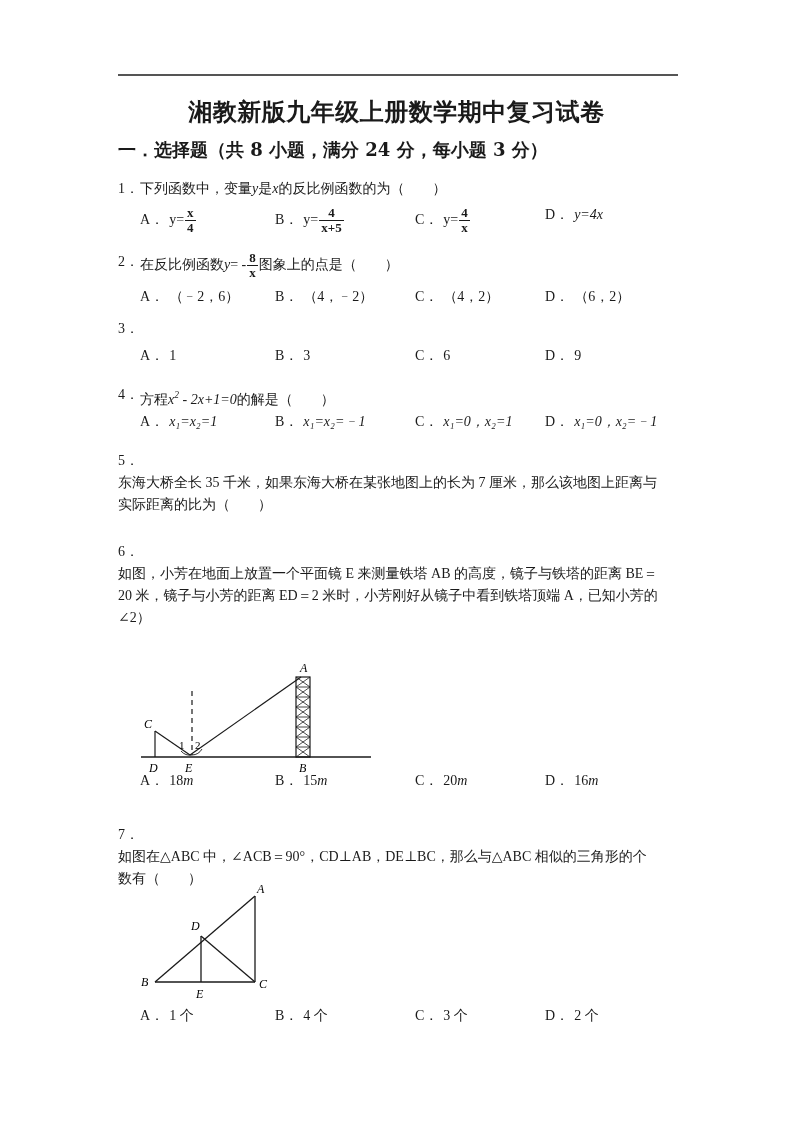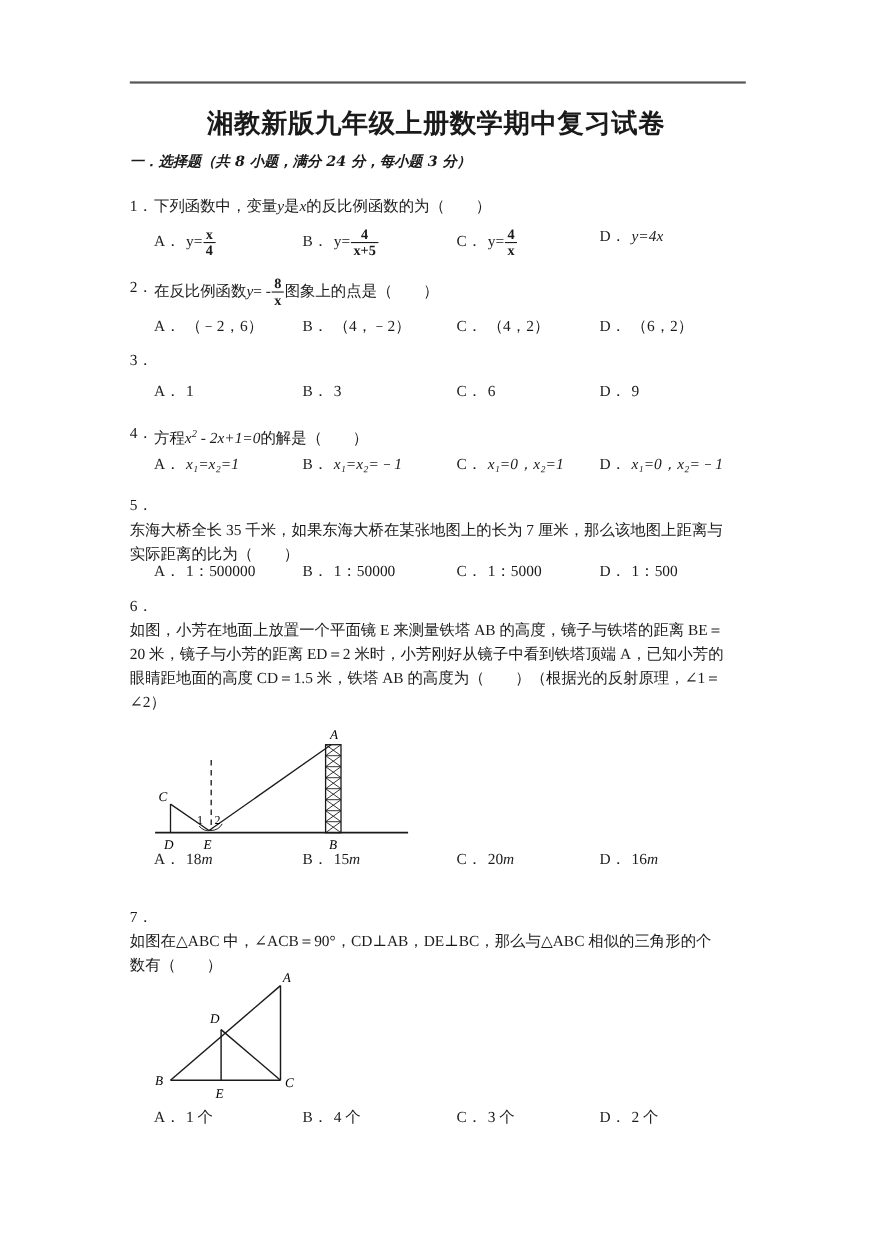--- a/index.html
+++ b/index.html
@@ -37,24 +37,23 @@
     text-align: center;
     font-size: 24px;
     font-weight: bold;
     letter-spacing: 0.5px;
     font-family: "DejaVu Serif", "Liberation Serif", serif;
   }
   .section-head {
     position: absolute;
     left: 118px;
     top: 138px;
-    font-size: 13px;
+    font-size: 18px;
     font-weight: bold;
     font-family: "DejaVu Serif", "Liberation Serif", serif;
-    font-style: italic;
   }
   .q {
     position: absolute;
     left: 118px;
     width: 562px;
     font-size: 14px;
     line-height: 22px;
   }
   .qnum {
     position: absolute;
@@ -175,33 +174,26 @@
     <span class="opt d"><span class="lbl">D．</span><i>x₁=0，x₂=﹣1</i></span>
   </div>
 
   <div class="q" style="top:450px;">
     <span class="qnum">5．</span>
     <span class="qbody">
       <div>东海大桥全长 35 千米，如果东海大桥在某张地图上的长为 7 厘米，那么该地图上距离与</div>
       <div>实际距离的比为（　　）</div>
     </span>
   </div>
-  <div class="opts" style="top:511px;">
-    <span class="opt a"><span class="lbl">A．</span><span>1：500000</span></span>
-    <span class="opt b"><span class="lbl">B．</span><span>1：50000</span></span>
-    <span class="opt c"><span class="lbl">C．</span><span>1：5000</span></span>
-    <span class="opt d"><span class="lbl">D．</span><span>1：500</span></span>
-  </div>
 
   <div class="q" style="top:541px;">
     <span class="qnum">6．</span>
     <span class="qbody">
       <div>如图，小芳在地面上放置一个平面镜 E 来测量铁塔 AB 的高度，镜子与铁塔的距离 BE＝</div>
       <div>20 米，镜子与小芳的距离 ED＝2 米时，小芳刚好从镜子中看到铁塔顶端 A，已知小芳的</div>
-      <div>眼睛距地面的高度 CD＝1.5 米，铁塔 AB 的高度为（　　）（根据光的反射原理，∠1＝</div>
       <div>∠2）</div>
     </span>
   </div>
 
   <div class="fig" style="left:133px; top:655px; width:245px; height:130px;">
     <svg width="245" height="130" viewBox="0 0 245 130">
 
       <line x1="8" y1="102" x2="238" y2="102" stroke="#1a1a1a" stroke-width="1.6"></line>
 
       <line x1="22" y1="76" x2="22" y2="102" stroke="#1a1a1a" stroke-width="1.2"></line>

